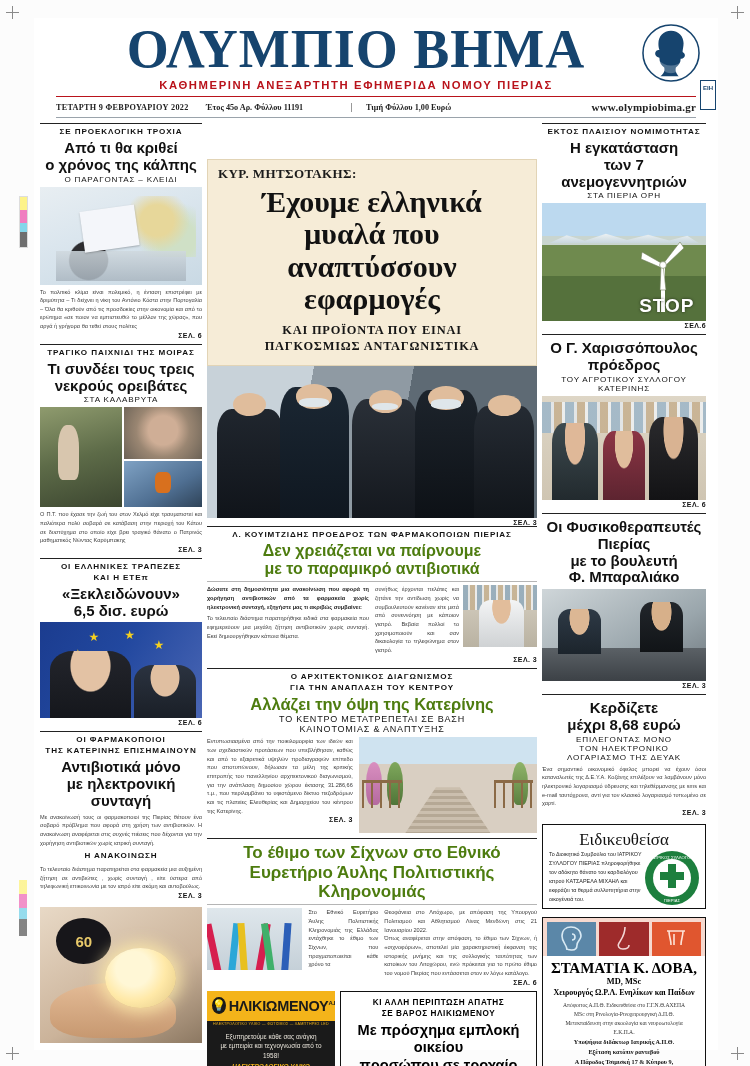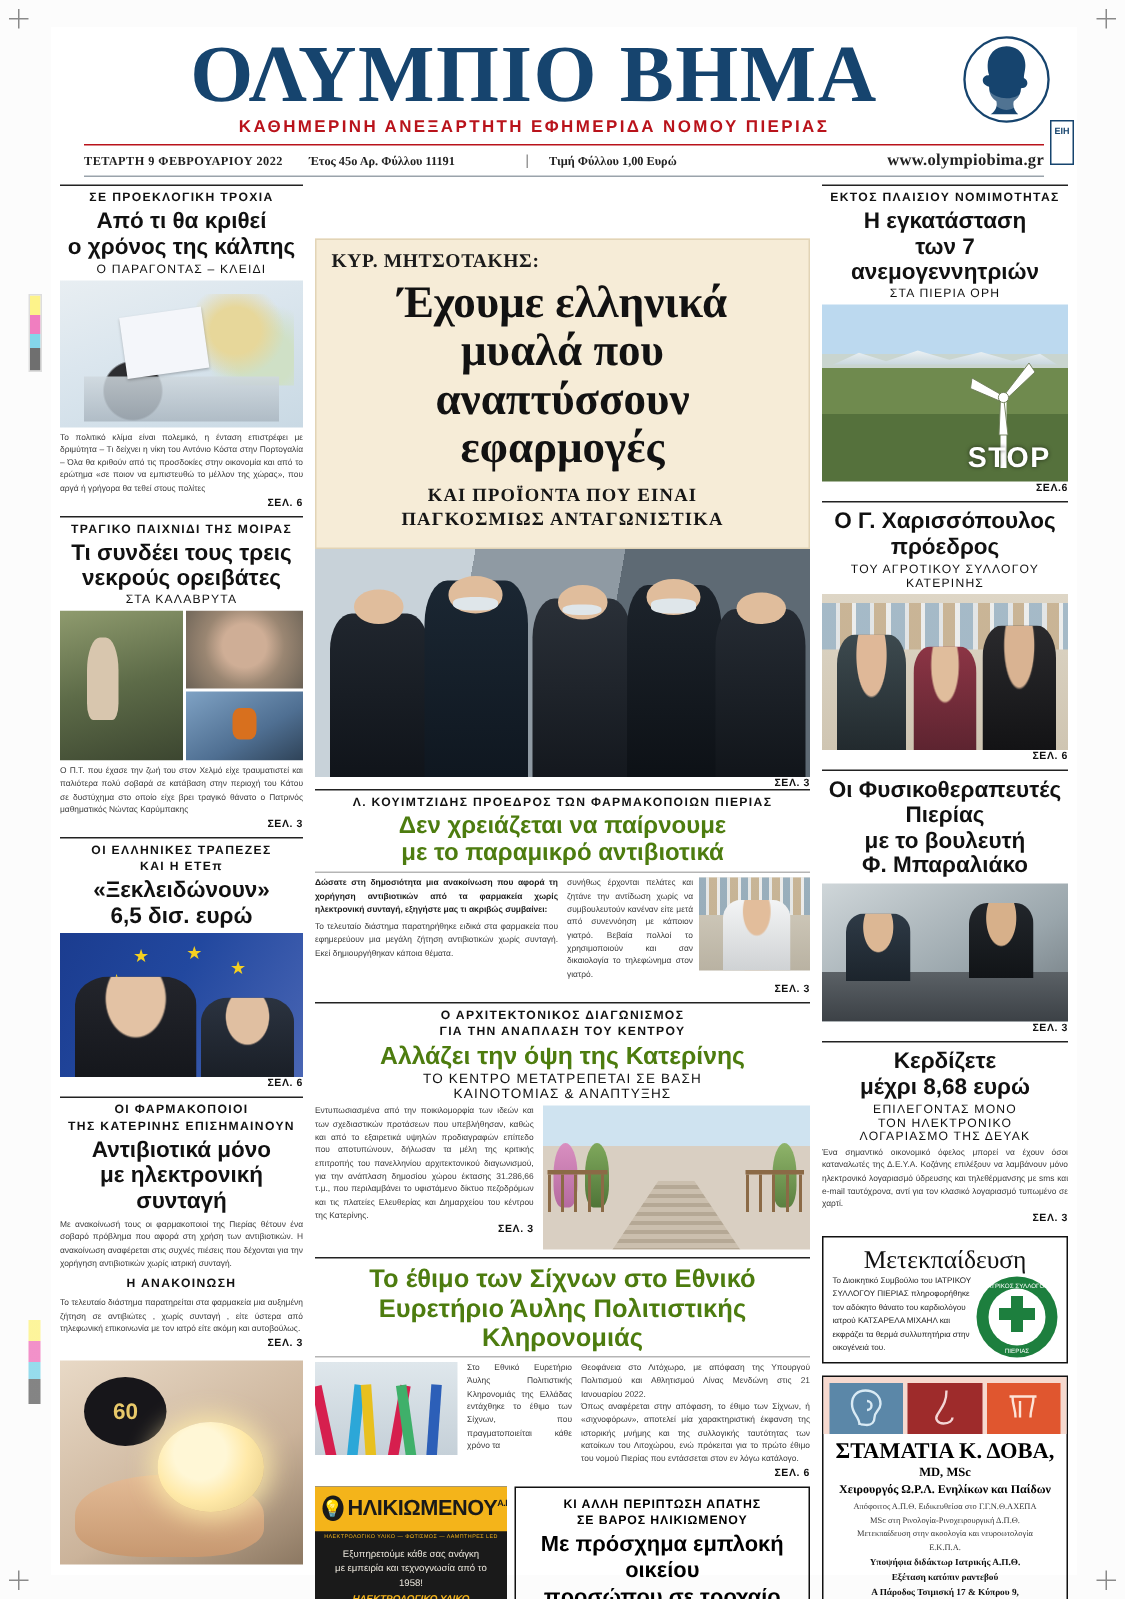--- a/index.html
+++ b/index.html
@@ -85,21 +85,21 @@
   .mi-site { font-size: 11px; letter-spacing: .2px; text-align: right; width: 160px; }
   .mast-rule-bot { border-top: 1px solid #9aa3ab; }
   .flagtag {
     position: absolute; right: 2px; top: 62px;
     width: 16px; height: 30px; border: 1px solid #16446e;
     font-size: 6px; color: #16446e; text-align: center;
     line-height: 1.1; padding-top: 4px; font-weight: bold;
   }
 
   
-  .cols { display: flex; padding: 5px 6px 6px 6px; gap: 5px; height: 880px; justify-content: space-between; }
+  .cols { display: flex; padding: 5px 6px 6px 6px; gap: 5px; height: 880px; }
   .col-l { width: 162px; }
   .col-c { width: 330px; margin-top: 36px; }
   .col-r { width: 164px; }
 
   .block { border-top: 1.5px solid #222; padding-top: 3px; margin-bottom: 5px; }
   .block.noline { border-top: none; }
 
   .kicker {
     text-align: center; font-size: 8.1px; font-weight: bold;
     letter-spacing: .9px; color: #111; line-height: 1.35;
@@ -532,21 +532,21 @@
 
         <div class="block">
           <div class="head1 wrap">Κερδίζετε<br>μέχρι 8,68 ευρώ</div>
           <div class="subk wrap">ΕΠΙΛΕΓΟΝΤΑΣ ΜΟΝΟ<br>ΤΟΝ ΗΛΕΚΤΡΟΝΙΚΟ<br>ΛΟΓΑΡΙΑΣΜΟ  ΤΗΣ ΔΕΥΑΚ</div>
           <div class="body-sm">Ένα σημαντικό οικονομικό όφελος μπορεί να έχουν όσοι καταναλωτές της Δ.Ε.Υ.Α. Κοζάνης επιλέξουν να λαμβάνουν μόνο ηλεκτρονικό λογαριασμό ύδρευσης και τηλεθέρμανσης με sms και e-mail ταυτόχρονα, αντί για τον κλασικό λογαριασμό τυπωμένο σε χαρτί.</div>
           <div class="sel">ΣΕΛ. 3</div>
         </div>
 
         <div class="block noline">
           <div class="ad-cond" style="position:relative">
-            <div class="cond-h">Μετεκπαίδευση</div>
+            <div class="cond-h">Ειδικευθείσα</div>
             <div class="cond-b">Το Διοικητικό Συμβούλιο του ΙΑΤΡΙΚΟΥ ΣΥΛΛΟΓΟΥ ΠΙΕΡΙΑΣ πληροφορήθηκε τον αδόκητο θάνατο του καρδιολόγου ιατρού ΚΑΤΣΑΡΕΛΑ ΜΙΧΑΗΛ και εκφράζει τα θερμά συλλυπητήρια στην οικογένειά του.</div>
             <div class="cond-seal">
               <svg viewBox="0 0 54 54" width="54" height="54">
                 <circle cx="27" cy="27" r="26" fill="#1d7f3e"></circle>
                 <circle cx="27" cy="27" r="19" fill="#fff"></circle>
                 <path d="M23 13h8v8h8v8h-8v8h-8v-8h-8v-8h8z" fill="#1d7f3e"></path>
                 <text x="27" y="7.5" font-size="4.2" fill="#fff" text-anchor="middle" font-family="Liberation Sans, sans-serif">ΙΑΤΡΙΚΟΣ ΣΥΛΛΟΓΟΣ</text>
                 <text x="27" y="51" font-size="4.2" fill="#fff" text-anchor="middle" font-family="Liberation Sans, sans-serif">ΠΙΕΡΙΑΣ</text>
               </svg>
             </div>

